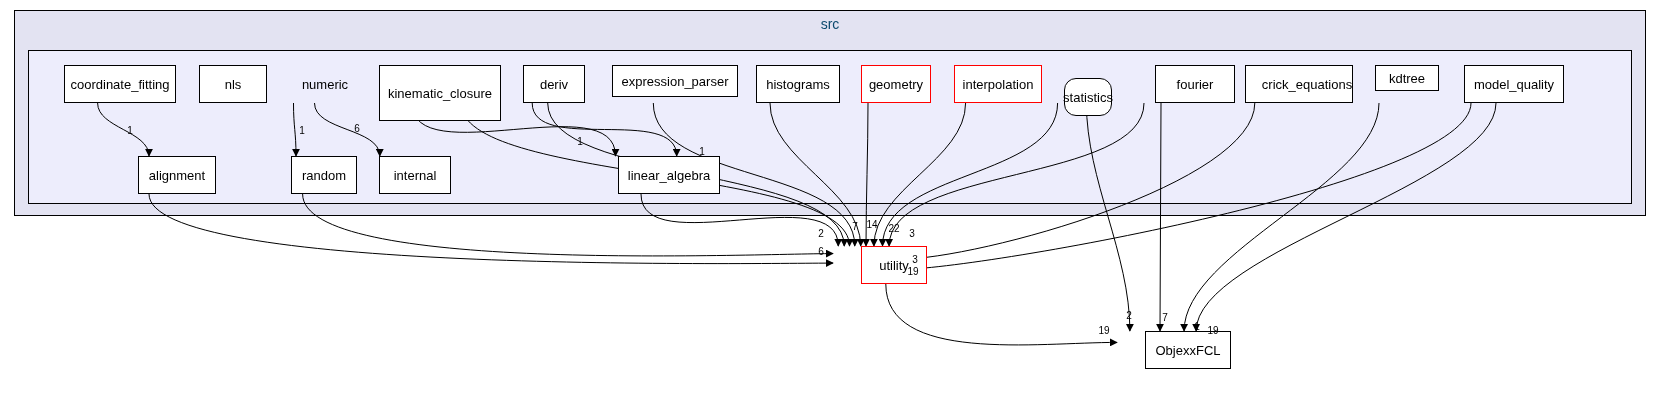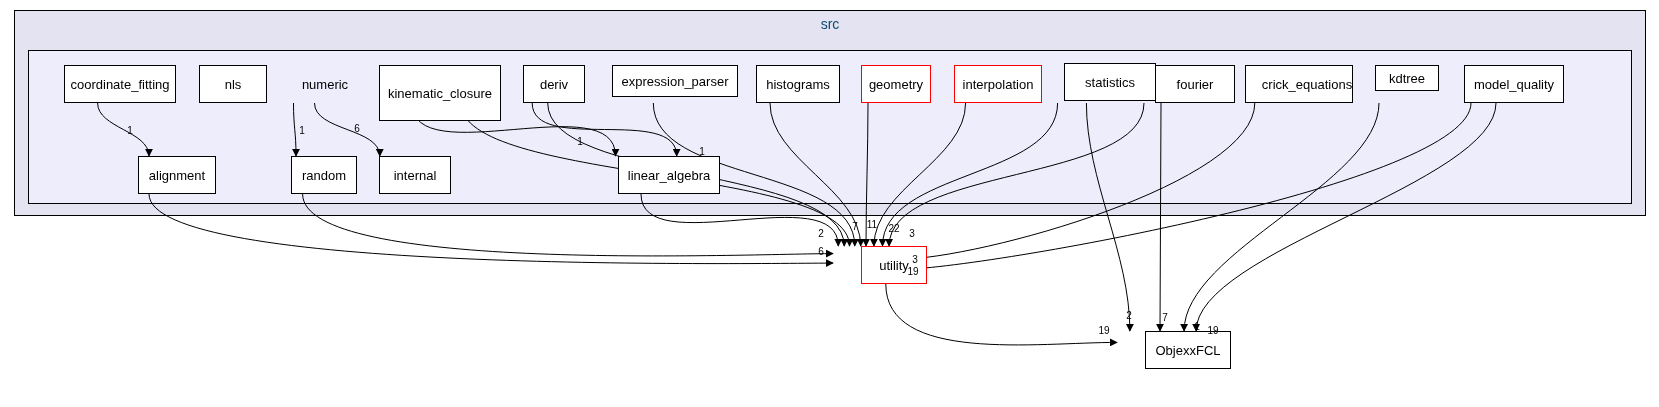--- a/index.html
+++ b/index.html
@@ -68,42 +68,42 @@
   <div id="node-layer">
       <div class="node" style="left: 36px; top: 65px; width: 112px; height: 38px;">coordinate_fitting</div>
       <div class="node" style="left: 171px; top: 65px; width: 68px; height: 38px; text-align: center;">nls</div>
       <div class="node plain" style="left: 262px; top: 65px; width: 70px; height: 38px;">numeric</div>
       <div class="node" style="left: 351px; top: 65px; width: 122px; height: 56px;">kinematic_closure</div>
       <div class="node" style="left: 495px; top: 65px; width: 62px; height: 38px;">deriv</div>
       <div class="node" style="left: 584px; top: 65px; width: 126px; height: 32px;">expression_parser</div>
       <div class="node" style="left: 728px; top: 65px; width: 84px; height: 38px;">histograms</div>
       <div class="node red" style="left: 833px; top: 65px; width: 70px; height: 38px; text-align: right;">geometry</div>
       <div class="node red" style="left: 926px; top: 65px; width: 88px; height: 38px;">interpolation</div>
-      <div class="node" style="left: 1036px; top: 63px; width: 92px; height: 38px;">statistics</div>
+      <div class="node" style="left: 1036px; top: 78px; width: 48px; height: 38px; border-radius: 12px;">statistics</div>
       <div class="node" style="left: 1127px; top: 65px; width: 80px; height: 38px;">fourier</div>
       <div class="node" style="left: 1217px; top: 65px; width: 108px; height: 38px; padding-left: 16px;">crick_equations</div>
       <div class="node" style="left: 1347px; top: 65px; width: 64px; height: 26px;">kdtree</div>
       <div class="node" style="left: 1436px; top: 65px; width: 100px; height: 38px;">model_quality</div>
       <div class="node" style="left: 110px; top: 156px; width: 78px; height: 38px;">alignment</div>
       <div class="node" style="left: 263px; top: 156px; width: 66px; height: 38px;">random</div>
       <div class="node" style="left: 351px; top: 156px; width: 72px; height: 38px;">internal</div>
       <div class="node" style="left: 590px; top: 156px; width: 102px; height: 38px;">linear_algebra</div>
       <div class="node red" style="left: 833px; top: 246px; width: 66px; height: 38px;">utility</div>
       <div class="node" style="left: 1117px; top: 331px; width: 86px; height: 38px;">ObjexxFCL</div>
     </div>
   <div id="label-layer">
       <span class="edge-label" style="left: 130px; top: 131px;">1</span>
       <span class="edge-label" style="left: 302px; top: 131px;">1</span>
       <span class="edge-label" style="left: 357px; top: 129px;">6</span>
       <span class="edge-label" style="left: 580px; top: 142px;">1</span>
       <span class="edge-label" style="left: 702px; top: 152px;">1</span>
       <span class="edge-label" style="left: 821px; top: 252px;">6</span>
       <span class="edge-label" style="left: 821px; top: 234px;">2</span>
       <span class="edge-label" style="left: 855px; top: 227px;">7</span>
-      <span class="edge-label" style="left: 872px; top: 225px;">11</span>
+      <span class="edge-label" style="left: 872px; top: 225px;">14</span>
       <span class="edge-label" style="left: 894px; top: 229px;">22</span>
       <span class="edge-label" style="left: 912px; top: 234px;">3</span>
       <span class="edge-label" style="left: 915px; top: 260px;">3</span>
       <span class="edge-label" style="left: 913px; top: 272px;">19</span>
       <span class="edge-label" style="left: 1104px; top: 331px;">19</span>
       <span class="edge-label" style="left: 1129px; top: 316px;">2</span>
       <span class="edge-label" style="left: 1165px; top: 318px;">7</span>
       <span class="edge-label" style="left: 1197px; top: 327px;">1</span>
       <span class="edge-label" style="left: 1213px; top: 331px;">19</span>
     </div>

